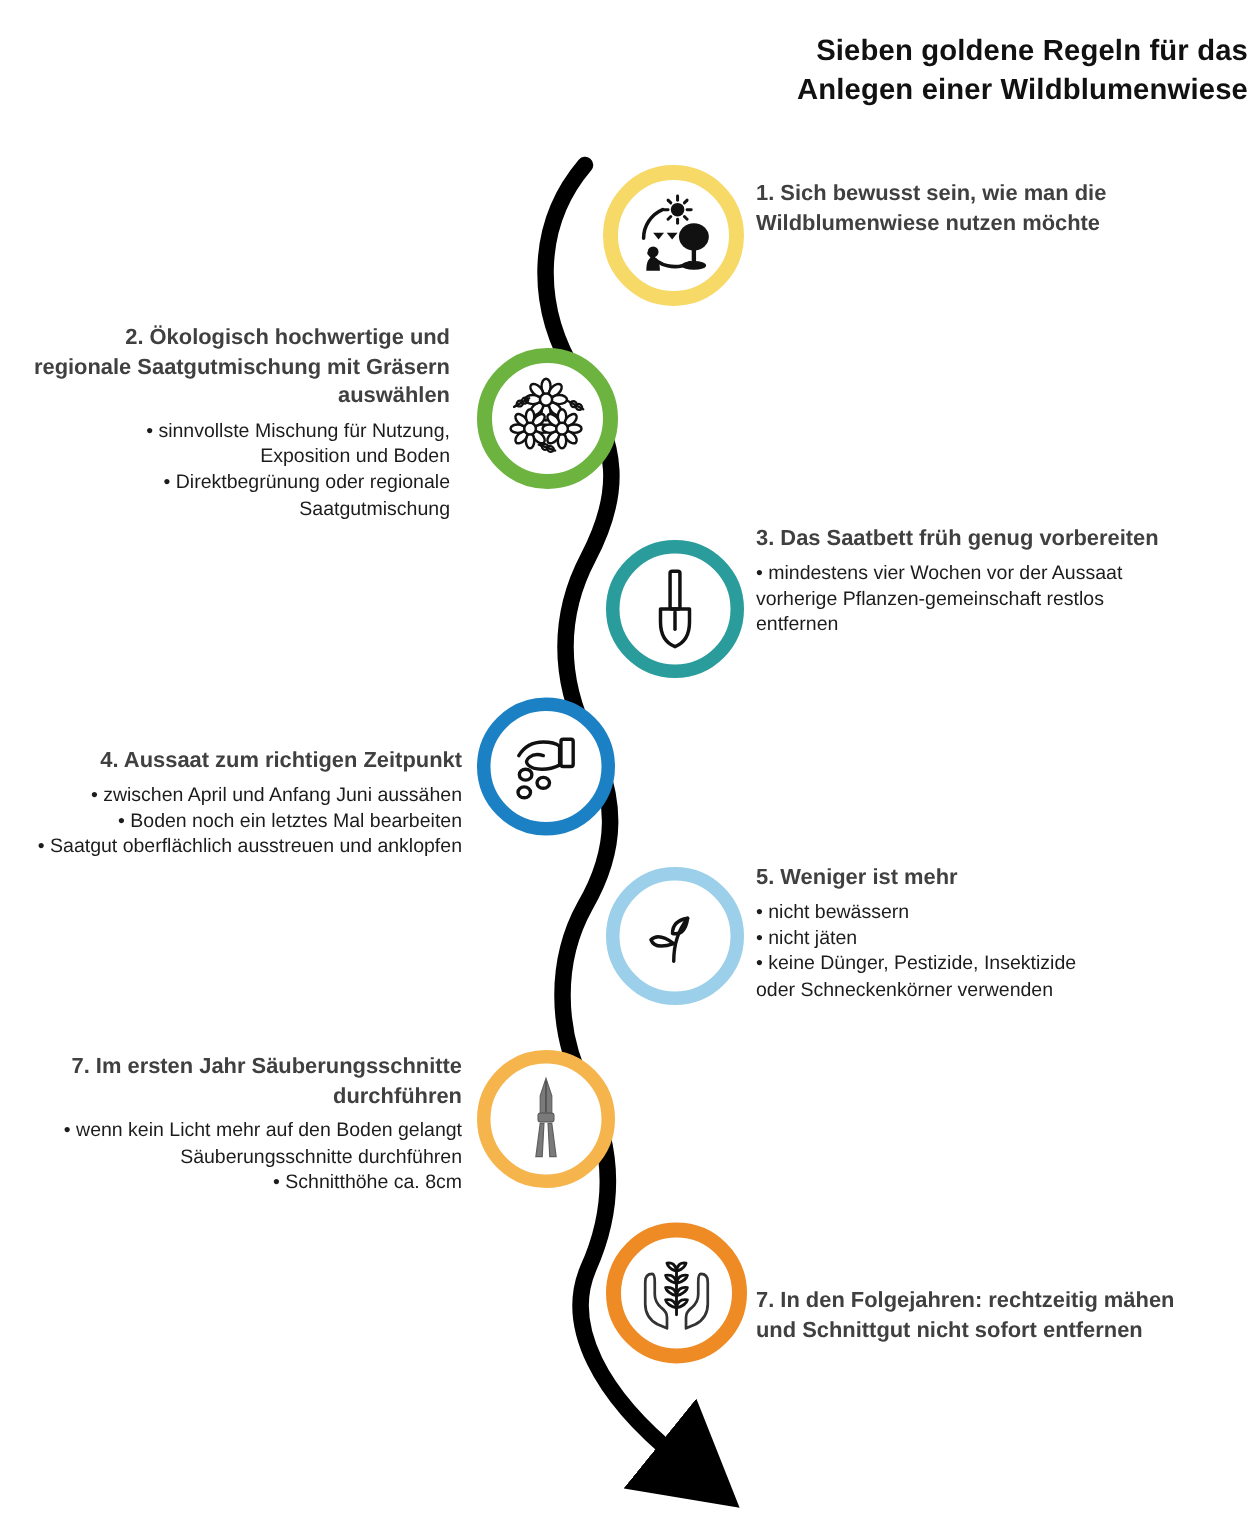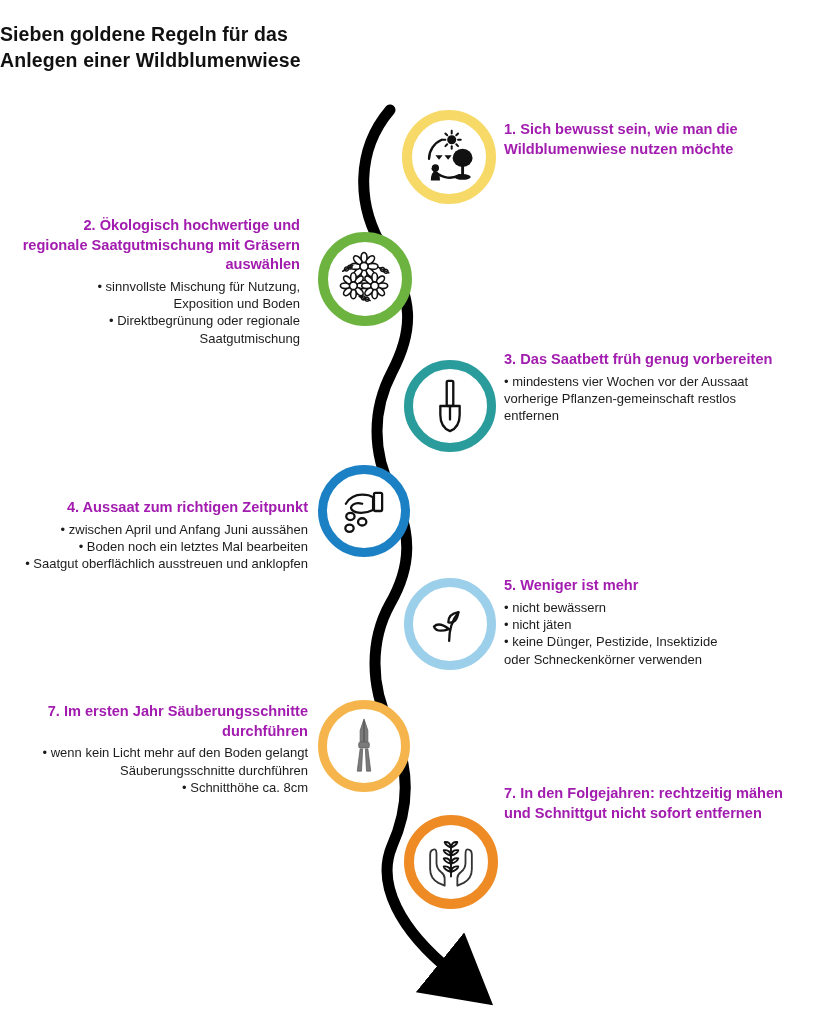--- a/index.html
+++ b/index.html
@@ -6,39 +6,39 @@
   html,body{margin:0;padding:0;background:#ffffff;}
   body{
     width:832px;height:1024px;position:relative;overflow:hidden;
     font-family:"Liberation Sans", sans-serif;color:#111111;
   }
   .stage{position:absolute;left:0;top:0;width:832px;height:1024px;}
 
   
   #page-title{
     position:absolute;left:0;top:22px;width:832px;
-    text-align:left;line-height:1.32;
+    text-align:right;line-height:1.32;
     font-size:19.5px;font-weight:bold;letter-spacing:.1px;color:#111;
   }
   #page-title .ln{display:block;}
 
   
   #path-svg{position:absolute;left:0;top:0;width:832px;height:1024px;pointer-events:none;}
 
   
   .step{position:absolute;}
   .badge{
     position:absolute;border-radius:50%;background:#ffffff;
     box-sizing:border-box;display:flex;align-items:center;justify-content:center;
   }
   .badge svg{display:block;}
 
   .txt{position:absolute;}
   .txt .head{
-    font-size:14.6px;font-weight:bold;line-height:1.34;color:#a21caf;margin:0 0 3px 0;
+    font-size:14.6px;font-weight:bold;line-height:1.34;color:#404040;margin:0 0 3px 0;
   }
   .txt .bullets{margin:0;padding:0;list-style:none;}
   .txt .bullets li{
     font-size:13px;line-height:1.34;color:#1c1c1c;margin:0;
   }
   .txt.right .head,.txt.right .bullets li{text-align:left;}
   .txt.left  .head,.txt.left  .bullets li{text-align:right;}
   .bullets li .bt{white-space:pre-wrap;}
 </style>
 </head>
@@ -280,19 +280,19 @@
           <path d="M32,16 q6,-2 7,-6 q-6,-1 -7,6 Z"></path>
           <path d="M32,25 q-7,-2 -8,-6 q7,-1 8,6 Z"></path>
           <path d="M32,25 q7,-2 8,-6 q-7,-1 -8,6 Z"></path>
           <path d="M32,34 q-7,-2 -8,-6 q7,-1 8,6 Z"></path>
           <path d="M32,34 q7,-2 8,-6 q-7,-1 -8,6 Z"></path>
           <path d="M32,43 q-7,-2 -8,-6 q7,-1 8,6 Z"></path>
           <path d="M32,43 q7,-2 8,-6 q-7,-1 -8,6 Z"></path>
         </g>
       </svg>
     </div>
-    <div class="txt right" style="left:504px;top:784px;width:300px;">
+    <div class="txt right" style="left:504px;top:858px;width:300px;">
       <div class="head">7. In den Folgejahren: rechtzeitig mähen und Schnittgut nicht sofort entfernen</div>
       <ul class="bullets"></ul>
     </div>
   </div>
 
 </div>
 
 </body></html>

